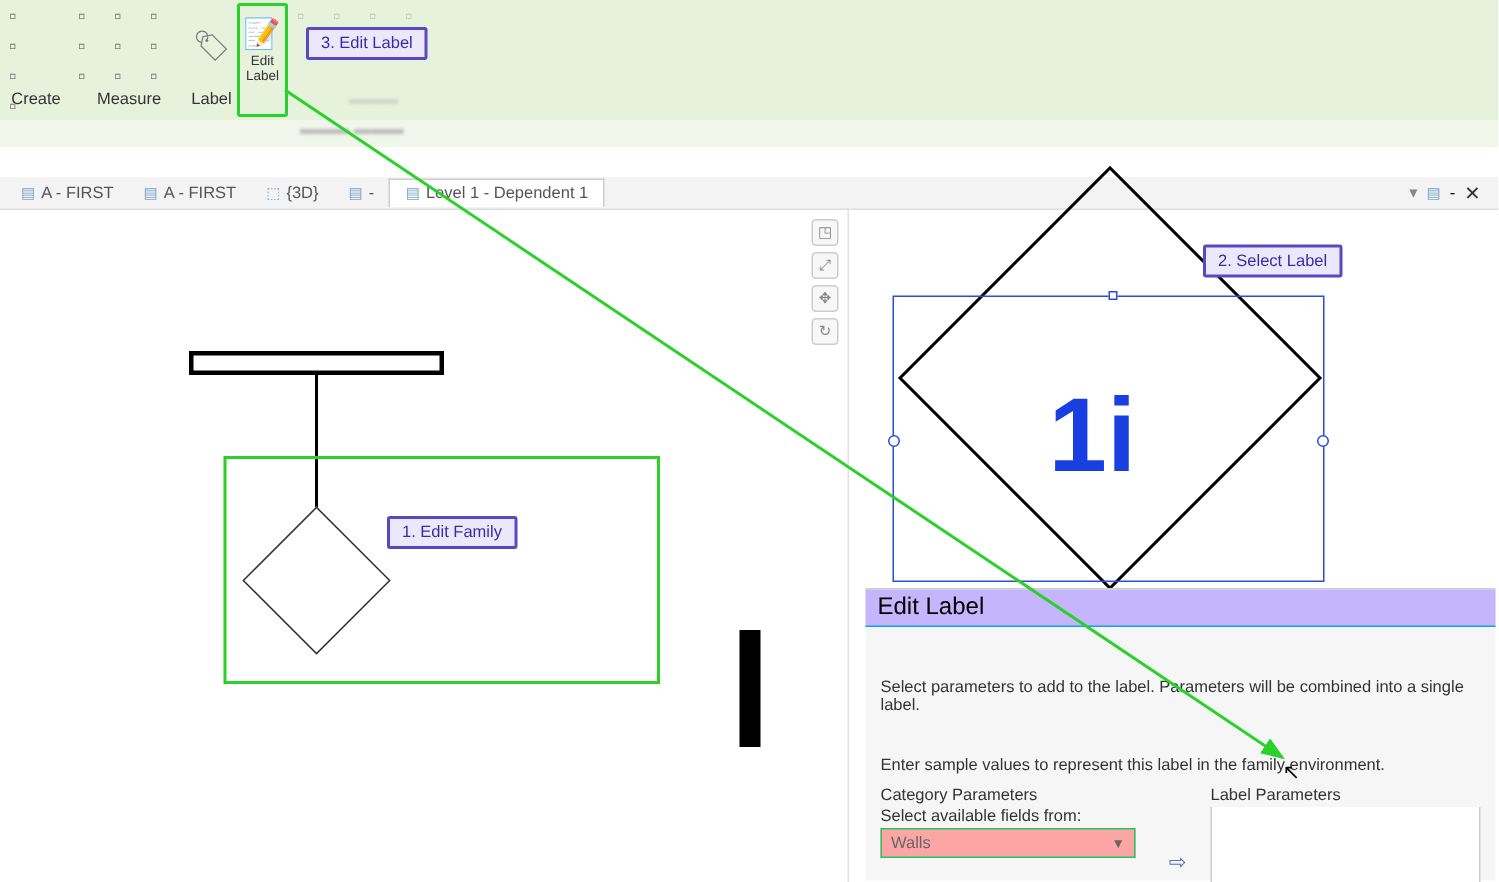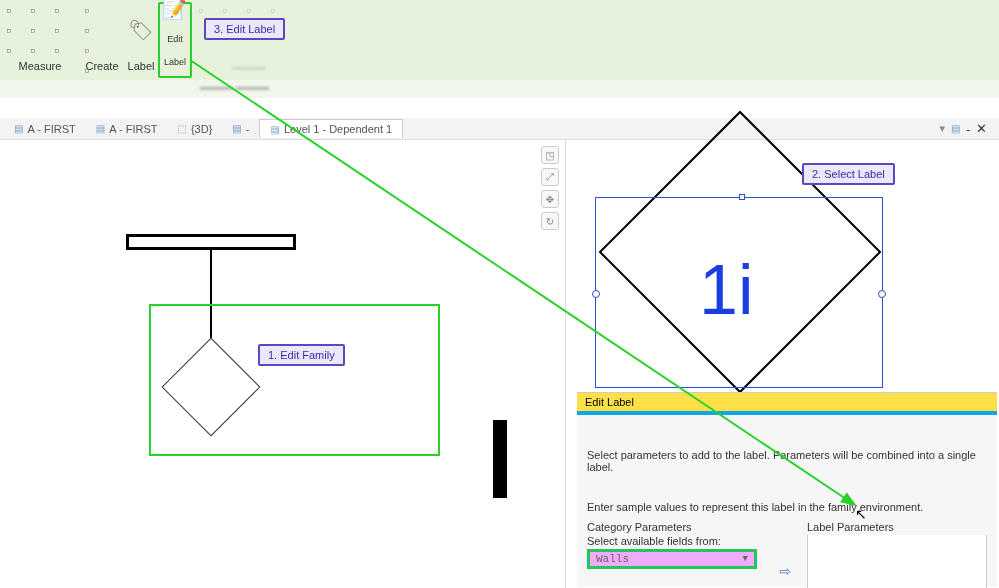--- a/index.html
+++ b/index.html
@@ -8,21 +8,21 @@
   
   .ribbon { background: #e6f2dc; height: 80px; display: flex; align-items: flex-start; padding: 2px 2px 0 2px; }
   .ribbon-group { display: flex; flex-direction: column; align-items: center; margin-right: 2px; }
   .ribbon-icons { display: flex; flex-wrap: wrap; gap: 2px; height: 56px; align-content: flex-start; }
   .ribbon-caption { font-size: 11px; color: #333; text-align: center; margin-top: 2px; height: 14px; }
   .ic { width: 22px; height: 18px; display: inline-block; position: relative; }
   .ic::before { content: "▫"; color: #7a7a7a; font-size: 14px; position: absolute; left: 4px; top: 0; }
 
   .big-btn { width: 30px; height: 56px; display: flex; flex-direction: column; align-items: center; justify-content: center; border-radius: 2px; }
   .big-btn .glyph { font-size: 20px; color: #7a7a7a; }
-  .big-btn .cap { font-size: 9px; color: #333; margin-top: 14px; line-height: 1; text-align: right; }
+  .big-btn .cap { font-size: 9px; color: #333; margin-top: 1px; line-height: 1; text-align: right; }
 
   .edit-label-group { border: 2px solid #2ad12a; border-radius: 2px; }
 
   .callout { position: absolute; border: 2px solid #5b47c2; background: #ece8fb; color: #3a2ba0; font-size: 11px; padding: 3px 8px; border-radius: 2px; z-index: 30; }
 
   .underribbon { background: #f0f6ea; height: 18px; margin-top: 0; }
   .underribbon .blur { display: inline-block; color: #bdbdbd; filter: blur(1px); margin-left: 200px; }
 
   
   .tabbar { background: #f3f3f3; height: 22px; margin-top: 20px; display: flex; align-items: center; padding: 0 4px; border-bottom: 1px solid #ddd; }
@@ -47,74 +47,74 @@
   .greenbox { position: absolute; left: 149px; top: 168px; width: 291px; height: 152px; border: 2px solid #2ad12a; }
   .blackrect { position: absolute; left: 493px; top: 280px; width: 14px; height: 78px; background: #000; }
 
   
   .big-diamond { position: absolute; left: 640px; top: 12px; width: 200px; height: 200px; border: 2px solid #000; transform: rotate(45deg); background: transparent; }
   .bluebox { position: absolute; left: 595px; top: 61px; width: 288px; height: 191px; border: 1px solid #2b4fd0; }
   .bluebox::before, .bluebox::after { content: ""; position: absolute; width: 6px; height: 6px; border: 1px solid #2b4fd0; background: #fff; border-radius: 50%; top: 92px; }
   .bluebox::before { left: -4px; }
   .bluebox::after { right: -4px; }
   .bluebox .toph { position:absolute; left:50%; top:-4px; width:6px; height:6px; border:1px solid #2b4fd0; background:#fff; }
-  .label1i { position: absolute; left: 699px; top: 116px; font-size: 70px; color: #1a3fe0; font-family: Arial, sans-serif; }
+  .label1i { position: absolute; left: 699px; top: 116px; font-size: 70px; color: #1a3fe0; font-family: Arial, sans-serif; font-weight: bold; }
 
   
   .arrowline { position: absolute; pointer-events: none; z-index: 25; }
 
   
   .dialog { position: absolute; left: 577px; top: 392px; width: 420px; height: 195px; background: #f6f6f6; border-top: 1px solid #ccc; z-index: 20; }
-  .dialog .titlebar { background: #fde047; padding: 3px 8px; font-size: 11px; border-bottom: 4px solid #0ea5e9; }
+  .dialog .titlebar { background: #c4b5fd; padding: 3px 8px; font-size: 16px; border-bottom: 1px solid #0ea5e9; }
   .dialog .body { padding: 6px 10px; font-size: 11px; color: #333; }
   .dialog .row { margin-bottom: 3px; margin-top: 28px; }
   .dialog .cols { display: flex; margin-top: 8px; gap: 10px; }
   .col { display: flex; flex-direction: column; }
   .col .lbl { font-size: 11px; margin-bottom: 2px; }
-  .fieldsel { width: 170px; height: 20px; background: #f0abfc; border: 3px solid #22c55e; padding: 2px 6px; display:flex; align-items:center; justify-content:space-between; color:#666;font-family:Liberation Mono, monospace; }
+  .fieldsel { width: 170px; height: 20px; background: #fca5a5; border: 1px solid #22c55e; padding: 2px 6px; display:flex; align-items:center; justify-content:space-between; color:#666; }
   .fieldsel .caret { font-size: 9px; }
   .listbox { width: 170px; height: 70px; border: 1px solid #ccc; background: #fff; overflow-y: scroll; font-size: 11px; padding: 2px 4px; margin-top: 4px; }
   .listbox div { padding: 0 2px; }
   .midbtns { width: 24px; display:flex; flex-direction:column; align-items:center; gap:6px; margin-top: 42px; }
   .midbtns span { font-size: 14px; color: #5078b0; }
   .tablewrap { flex: 1; }
   .paramtable { border: 1px solid #ccc; background: #fff; font-size: 11px; }
   .paramtable th { background: #f0f0f0; border: 1px solid #ccc; padding: 2px 4px; font-weight: normal; }
   .paramtable td { border: 1px solid #ccc; padding: 2px 4px; height: 16px; }
   .hl-cell { outline: 3px solid #2ad12a; }
   .tableempty { height: 60px; border: 1px solid #ccc; border-top: none; background: #fff; }
 
   .cursor { position:absolute; font-size:14px; color:#000; z-index:40; }
 </style>
 </head>
 <body>
 
 <div class="ribbon">
   <div class="ribbon-group">
+    <div class="ribbon-icons" style="width:44px">
+      <span class="ic"></span>
+      <span class="ic"></span>
+      <span class="ic"></span>
+      <span class="ic"></span>
+    </div>
+    <div class="ribbon-caption">Create</div>
+  </div>
+  <div class="ribbon-group">
     <div class="ribbon-icons" style="width:76px">
       <span class="ic"></span>
       <span class="ic"></span>
       <span class="ic"></span>
       <span class="ic"></span>
       <span class="ic"></span>
       <span class="ic"></span>
       <span class="ic"></span>
       <span class="ic"></span>
       <span class="ic"></span>
     </div>
     <div class="ribbon-caption">Measure</div>
-  </div>
-  <div class="ribbon-group">
-    <div class="ribbon-icons" style="width:44px">
-      <span class="ic"></span>
-      <span class="ic"></span>
-      <span class="ic"></span>
-      <span class="ic"></span>
-    </div>
-    <div class="ribbon-caption">Create</div>
   </div>
   <div class="ribbon-group">
     <div class="big-btn">
       <span class="glyph">🏷</span>
     </div>
     <div class="ribbon-caption">Label</div>
   </div>
   <div class="ribbon-group edit-label-group">
     <div class="big-btn">
       <span class="glyph">📝</span>

